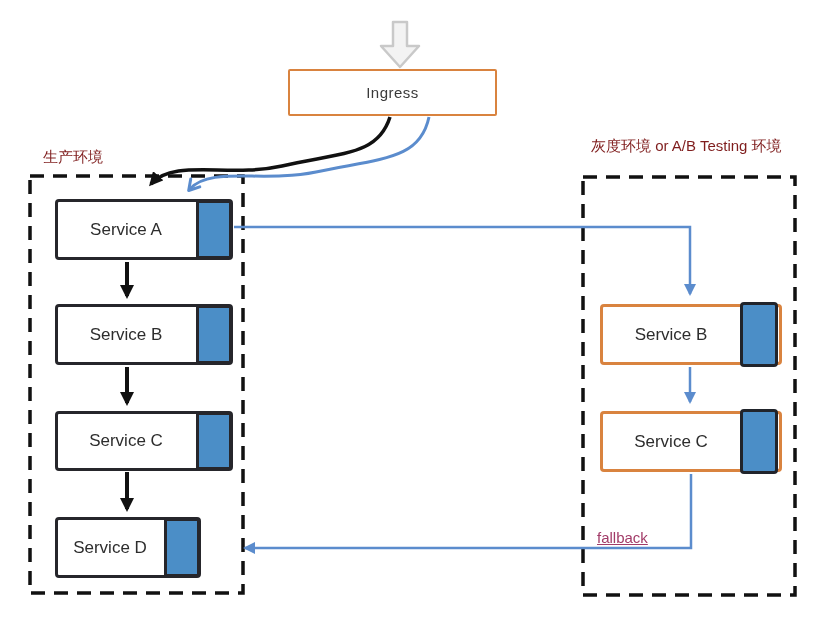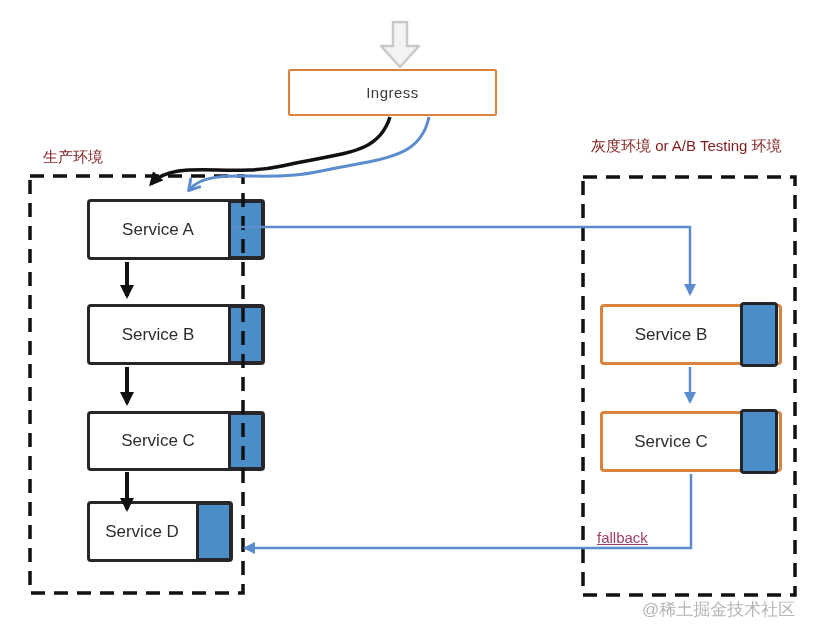--- a/index.html
+++ b/index.html
@@ -5,21 +5,21 @@
   html,body{margin:0;padding:0;background:#ffffff;}
   #canvas{
     position:relative;width:821px;height:638px;background:#ffffff;overflow:hidden;
     font-family:"Liberation Sans","DejaVu Sans",sans-serif;
   }
   .env-label{
     position:absolute;font-size:15px;color:#7f1d1d;font-weight:400;z-index:4;white-space:nowrap;
   }
   .svc-box{
     position:absolute;box-sizing:border-box;background:#ffffff;
-    border:3px solid #26262b;border-radius:4px;z-index:2;margin-left:32px;
+    border:3px solid #26262b;border-radius:4px;z-index:2;
   }
   .svc-box .svc-label{
     position:absolute;left:0;right:36px;top:0;bottom:0;
     display:flex;align-items:center;justify-content:center;
     font-size:17px;color:#2d2d2d;
   }
   .sidecar{
     position:absolute;right:-2px;top:-2px;bottom:-2px;width:36px;
     box-sizing:border-box;background:#4b8ec7;border:3px solid #26262b;
     border-radius:2px 3px 3px 2px;
@@ -69,37 +69,36 @@
     <span class="sidecar"></span>
   </div>
   <div class="svc-box" style="left:55px;top:304px;width:178px;height:61px;">
     <span class="svc-label">Service B</span>
     <span class="sidecar"></span>
   </div>
   <div class="svc-box" style="left:55px;top:411px;width:178px;height:60px;">
     <span class="svc-label">Service C</span>
     <span class="sidecar"></span>
   </div>
-  <div class="svc-box" style="left:55px;top:501px;width:146px;height:61px;">
+  <div class="svc-box" style="left:55px;top:517px;width:146px;height:61px;">
     <span class="svc-label">Service D</span>
     <span class="sidecar"></span>
   </div>
 
   <div class="svc-canary" style="left:600px;top:304px;width:182px;height:61px;">
     <span class="svc-label">Service B</span>
     <span class="sidecar-canary"></span>
   </div>
   <div class="svc-canary" style="left:600px;top:411px;width:182px;height:61px;">
     <span class="svc-label">Service C</span>
     <span class="sidecar-canary"></span>
   </div>
 
   <div id="fallback-label">fallback</div>
 
-  <div id="watermark">@稀土掘金技术社区</div>
 
   <svg id="arrow-layer" width="821" height="638" viewBox="0 0 821 638">
     <defs>
       <marker id="mBlack" markerUnits="userSpaceOnUse" markerWidth="16" markerHeight="14" refX="11" refY="7" orient="auto">
         <path d="M0,0 L14,7 L0,14 Z" fill="#111111"></path>
       </marker>
       <marker id="mBlue" markerUnits="userSpaceOnUse" markerWidth="14" markerHeight="12" refX="10" refY="6" orient="auto">
         <path d="M0,0 L12,6 L0,12 Z" fill="#5b8ccd"></path>
       </marker>
       <marker id="mChevron" markerUnits="userSpaceOnUse" markerWidth="18" markerHeight="18" refX="11" refY="9" orient="auto">

